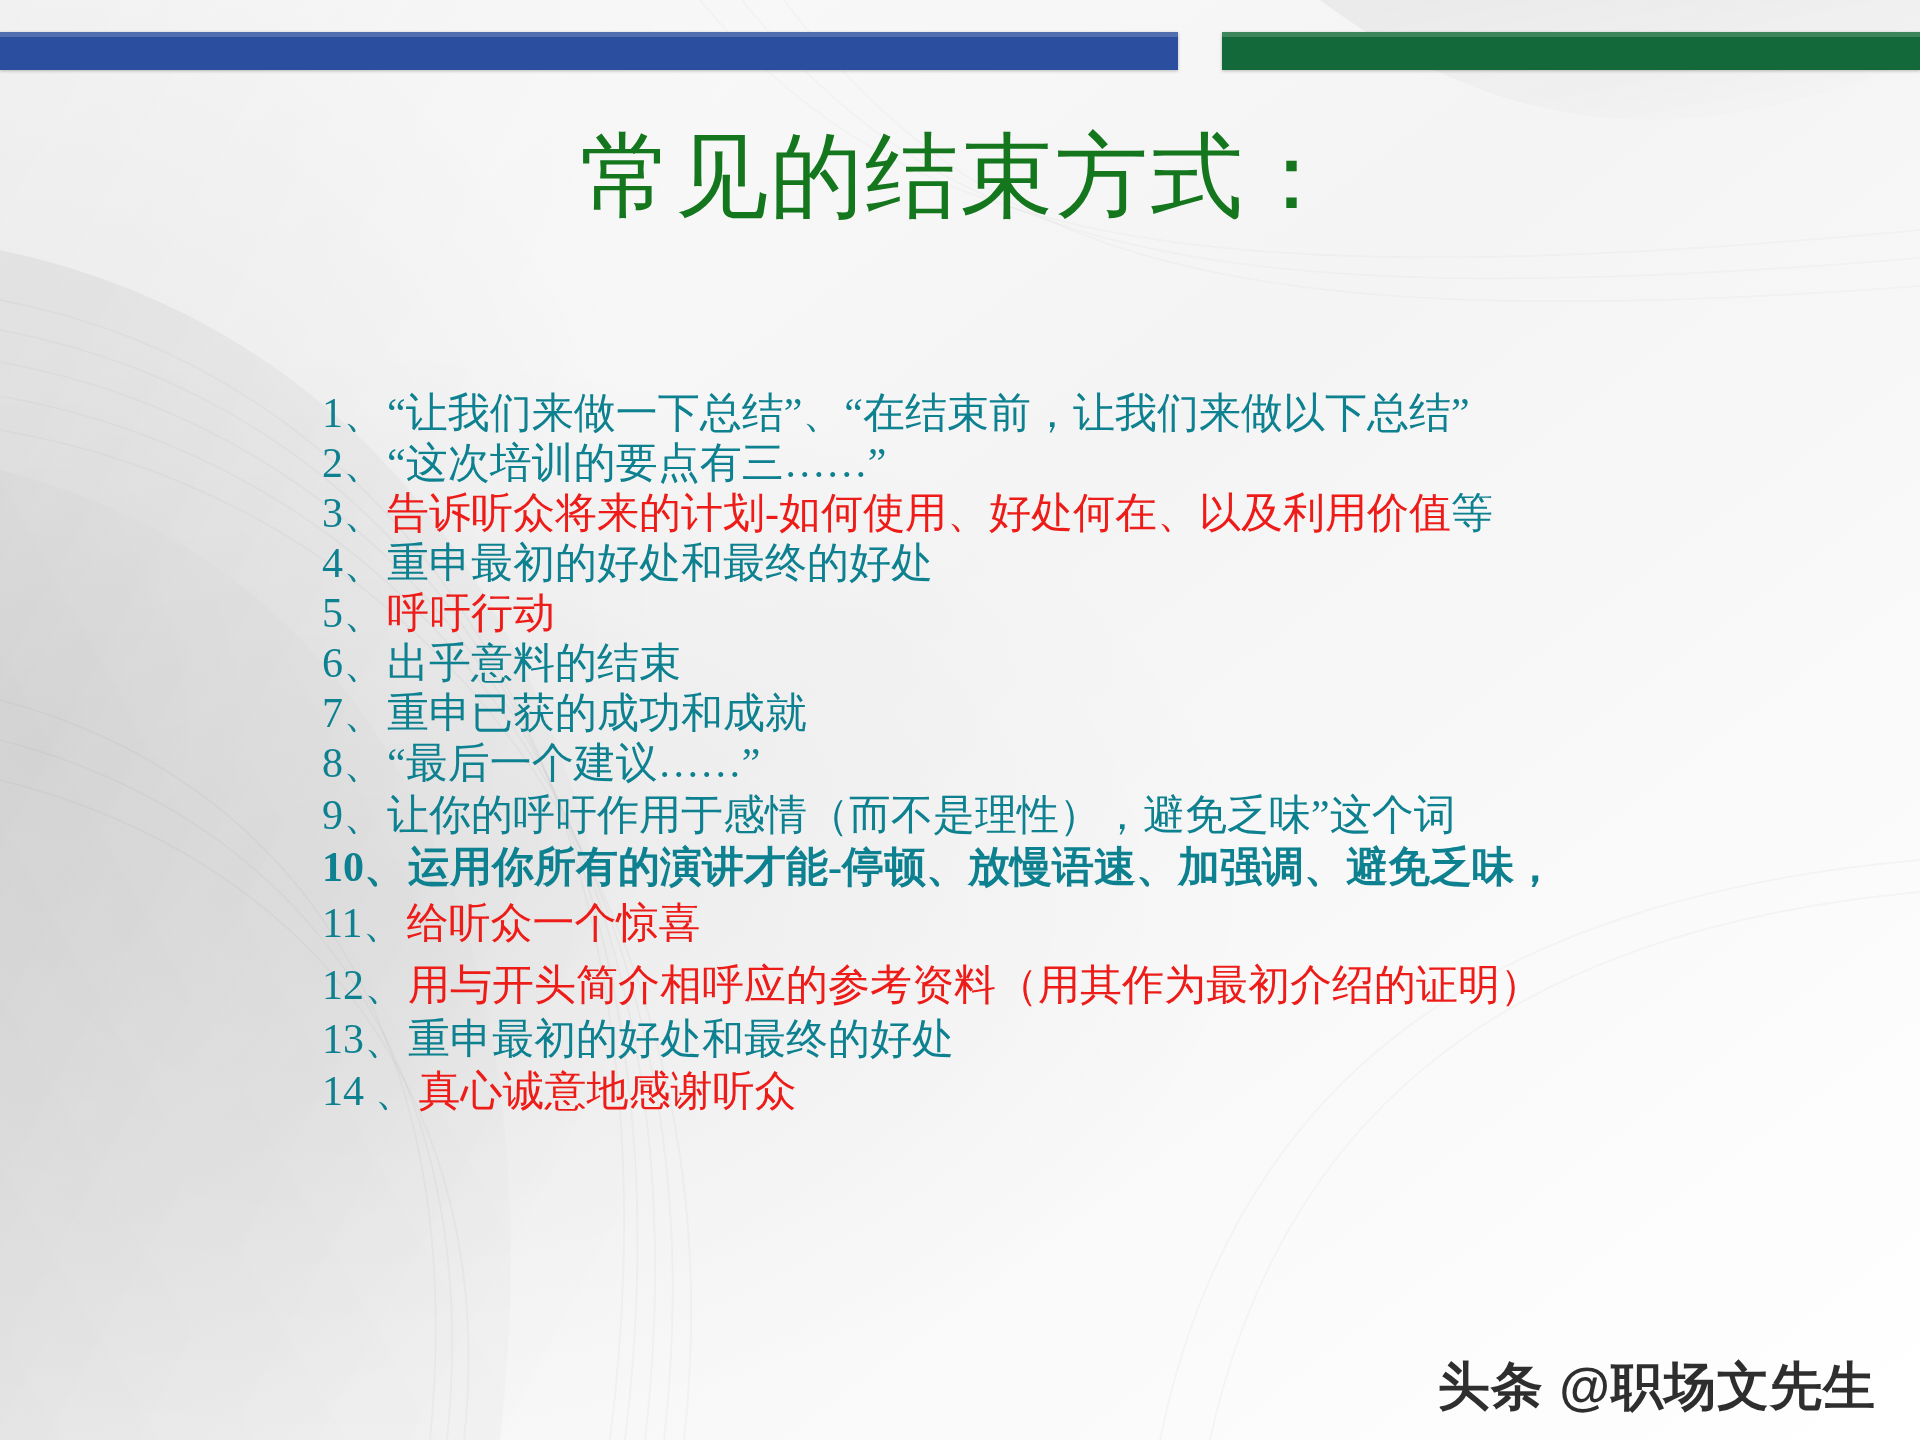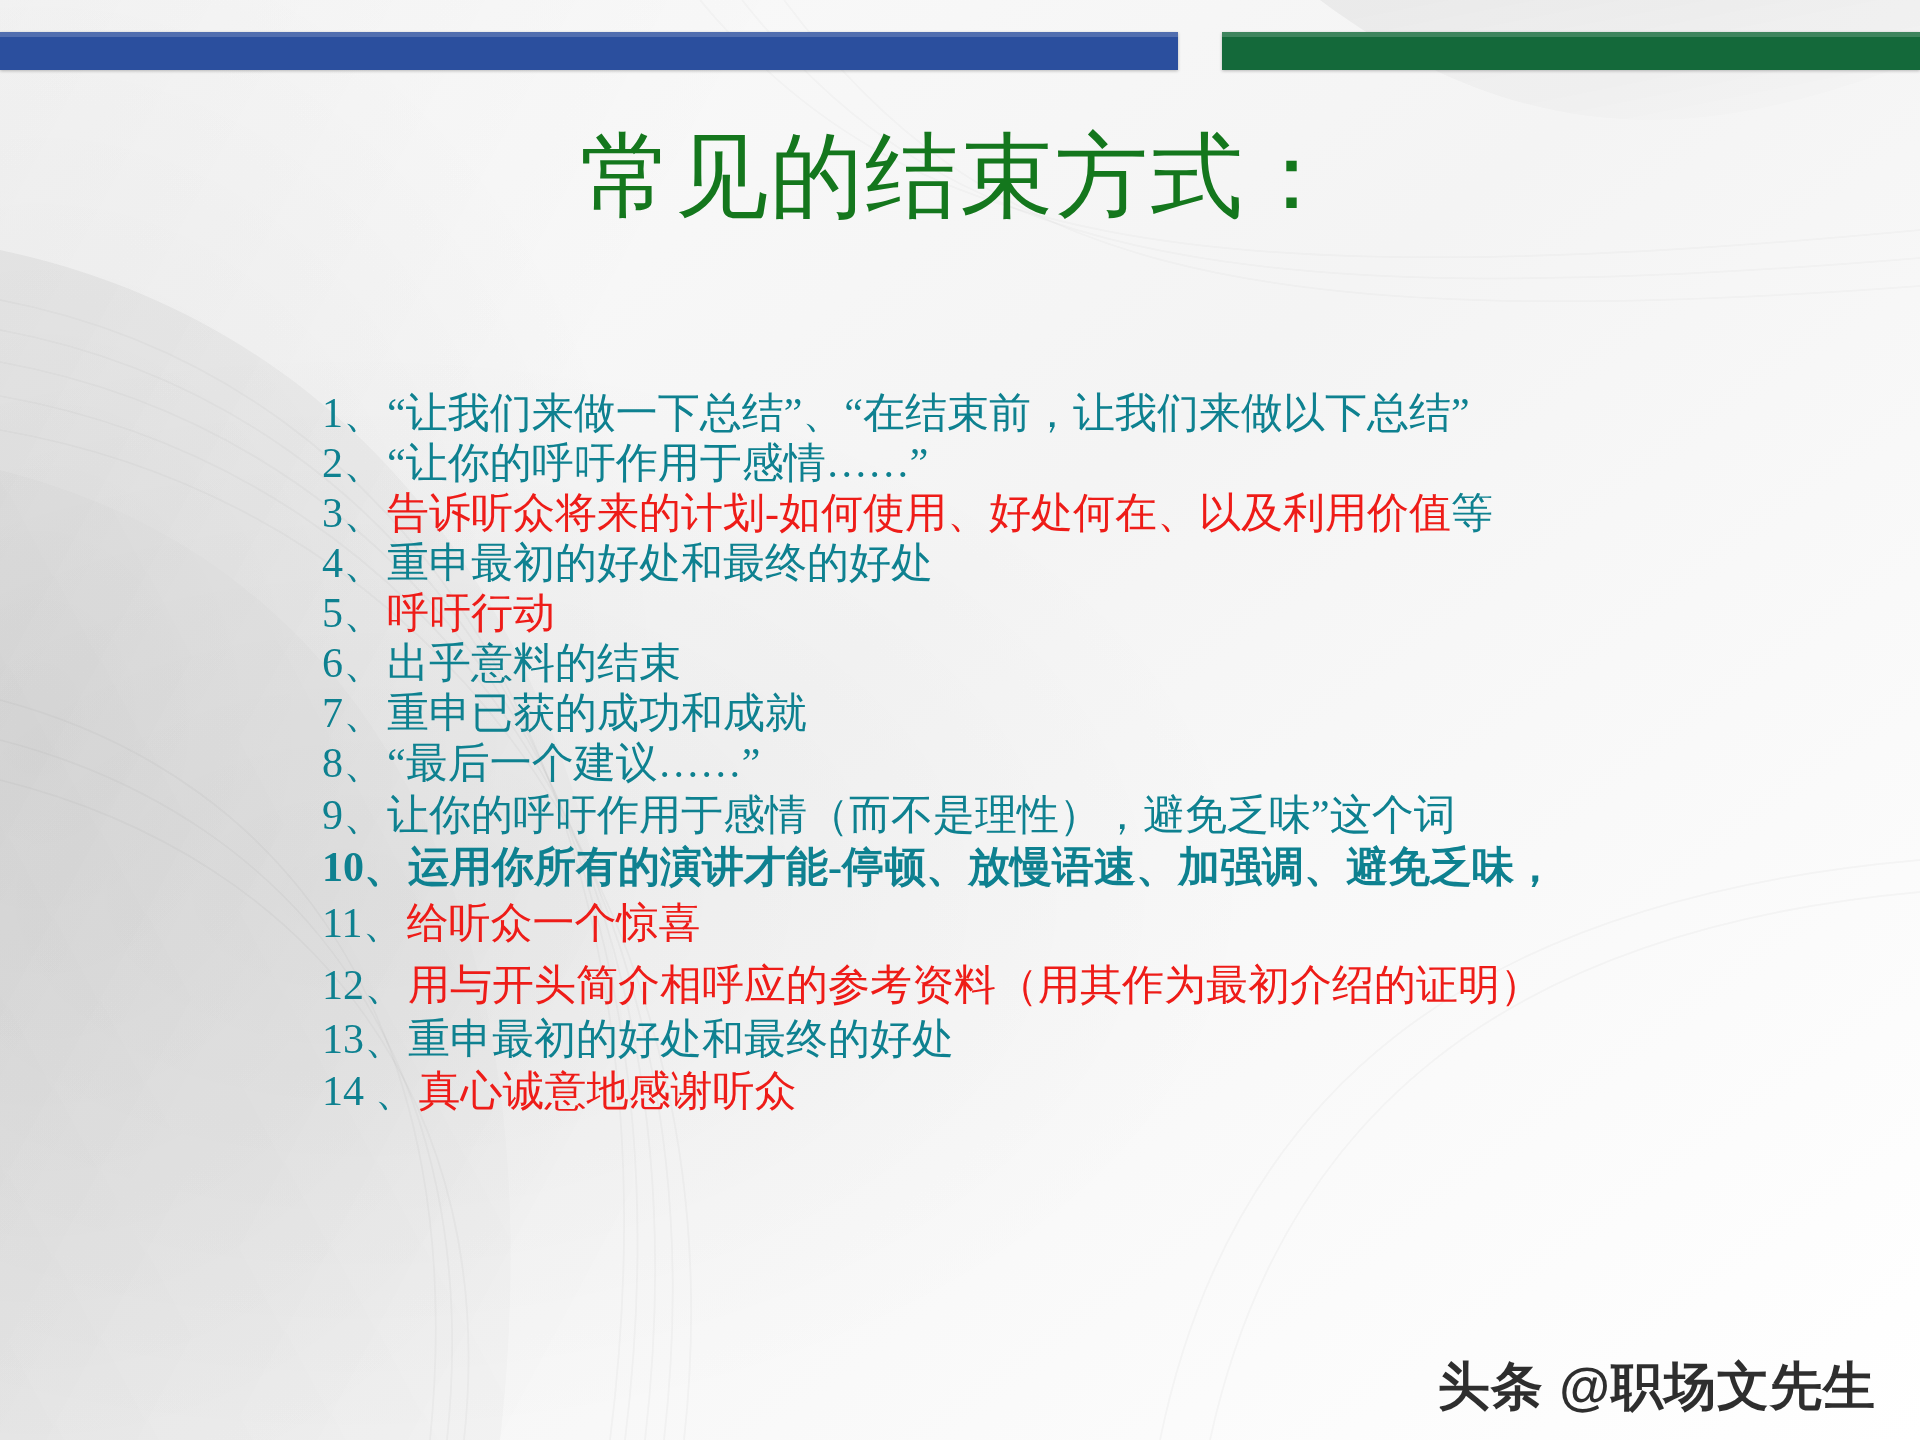--- a/index.html
+++ b/index.html
@@ -206,21 +206,21 @@
 
   <div class="body-list">
 
     <div class="item i1">
       <span class="num">1、</span>
       <span class="txt teal">“让我们来做一下总结”、“在结束前，让我们来做以下总结”</span>
     </div>
 
     <div class="item i2">
       <span class="num">2、</span>
-      <span class="txt teal">“让你的呼吁作用于感情……”</span>
+      <span class="txt teal">“这次培训的要点有三……”</span>
     </div>
 
     <div class="item i3">
       <span class="num">3、</span>
       <span class="txt red">告诉听众将来的计划-如何使用、好处何在、以及利用价值</span>
       <span class="txt teal">等</span>
     </div>
 
     <div class="item i4">
       <span class="num">4、</span>

